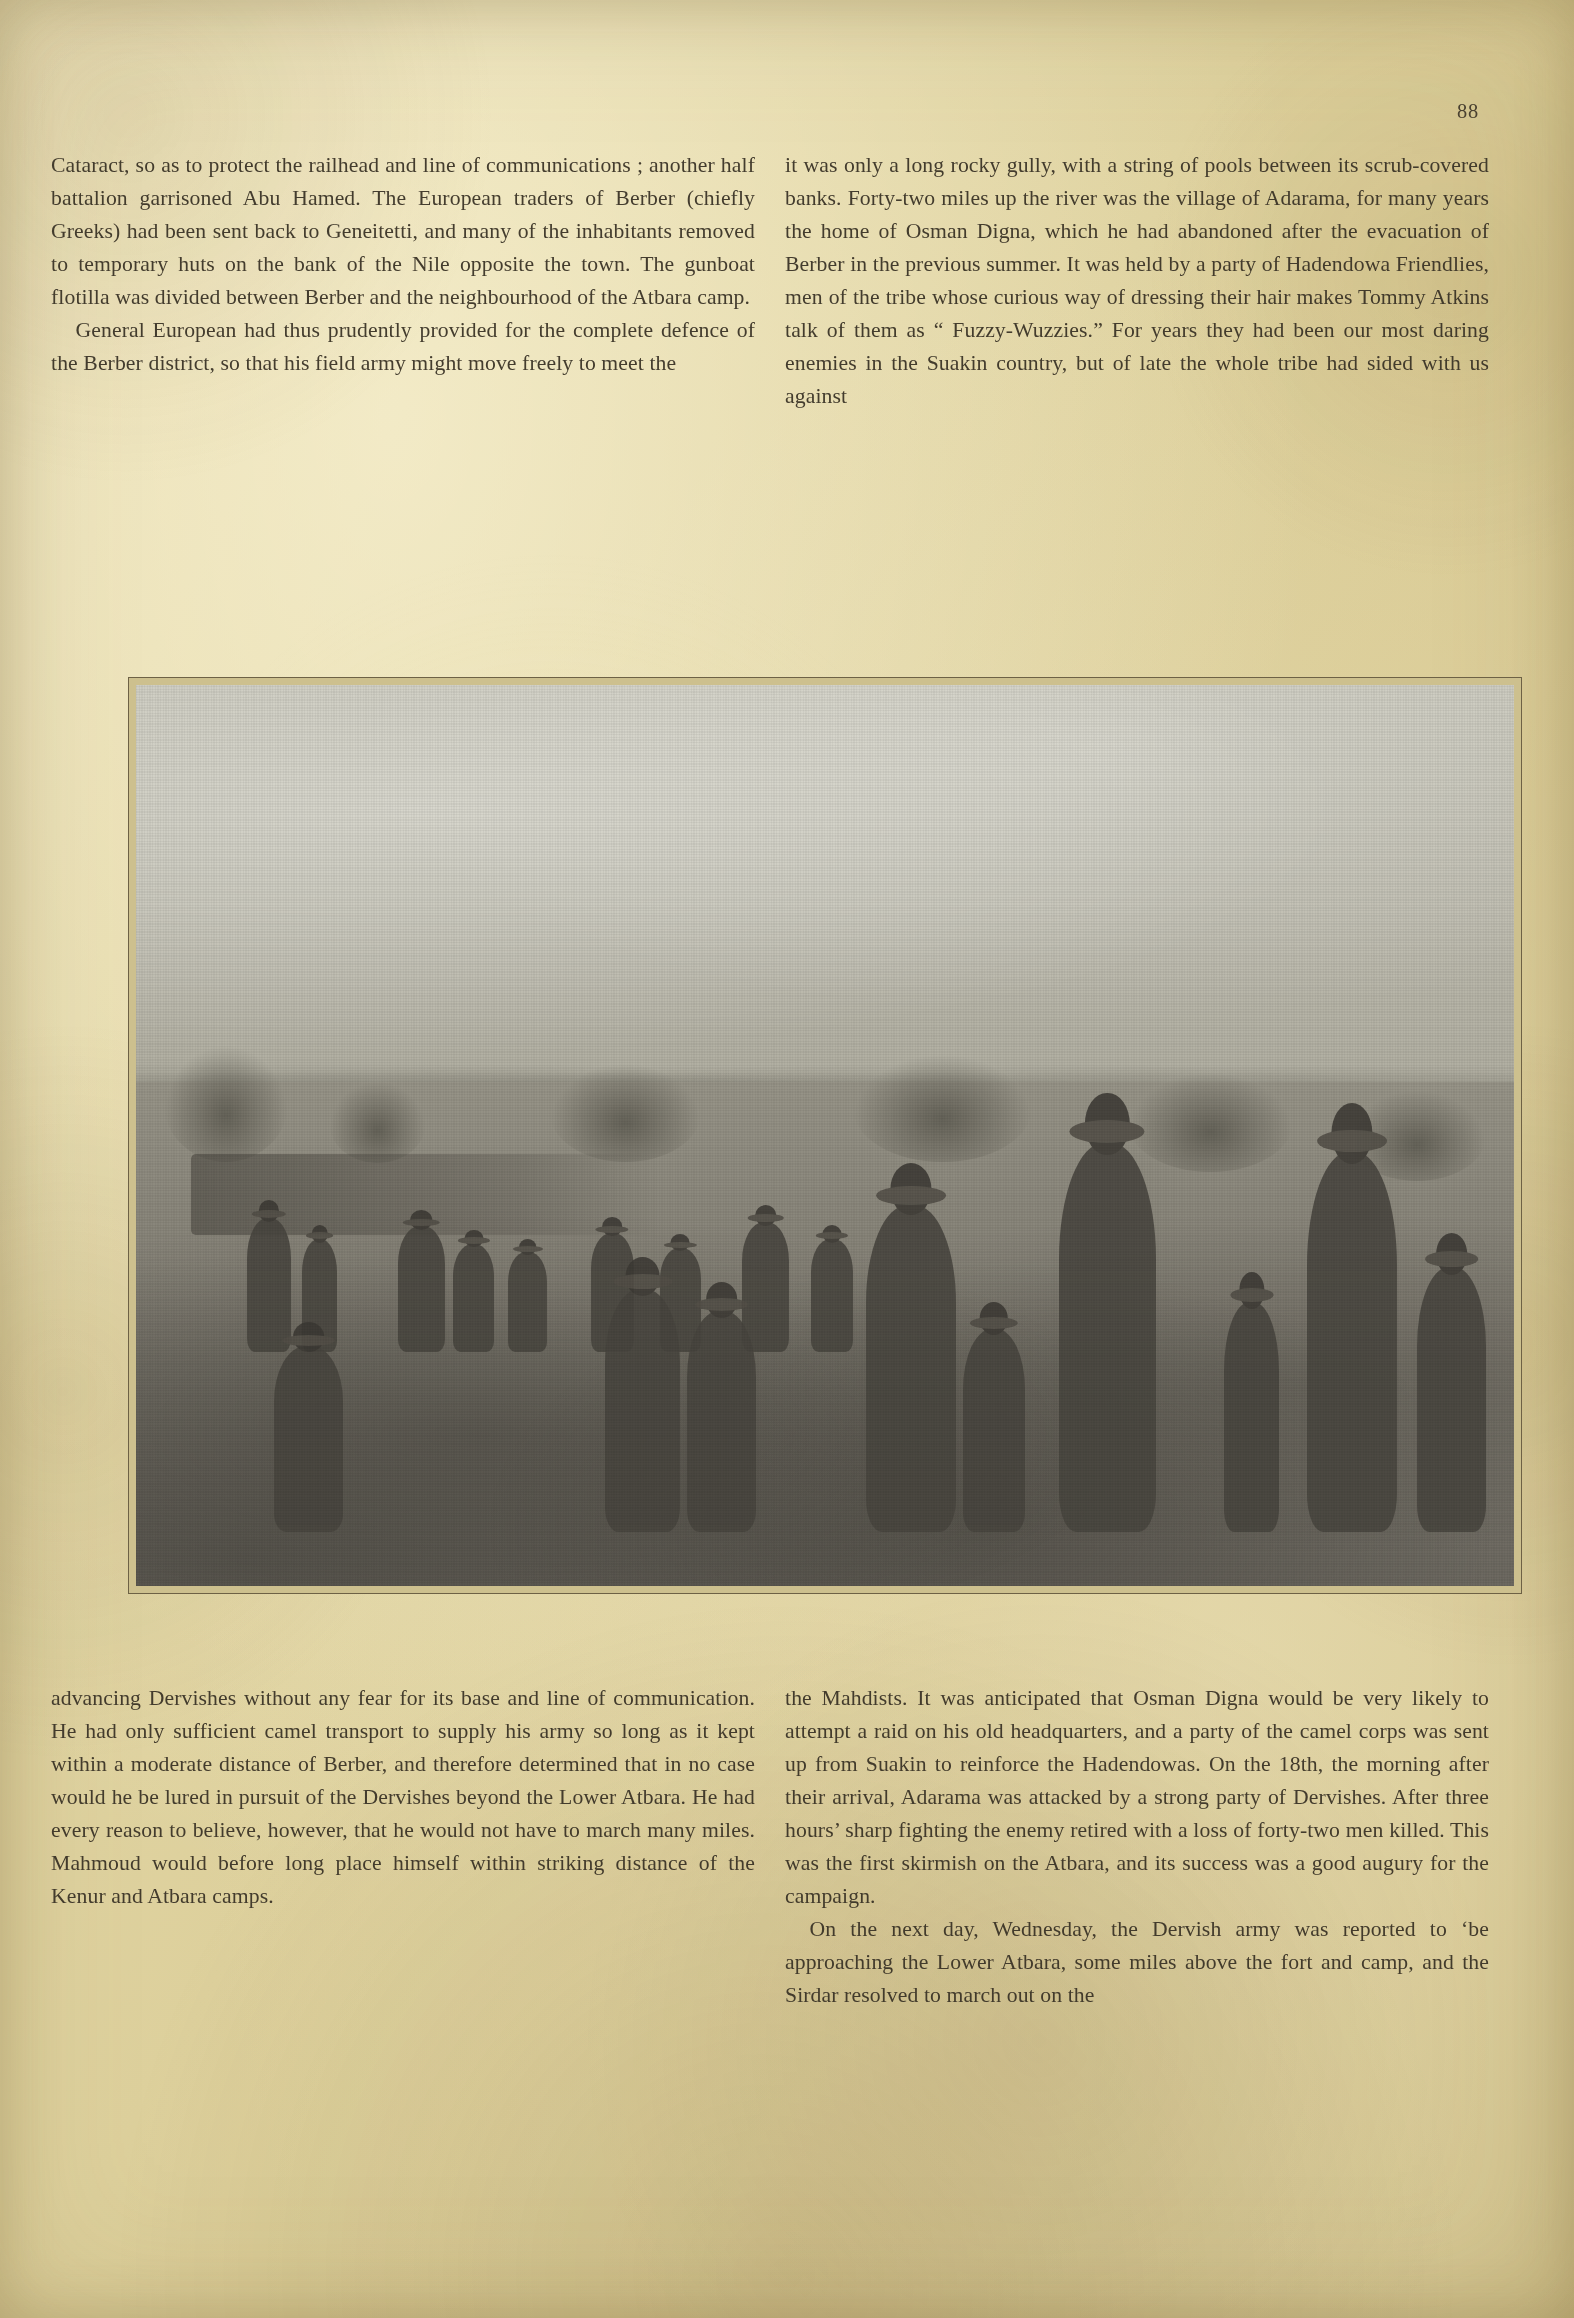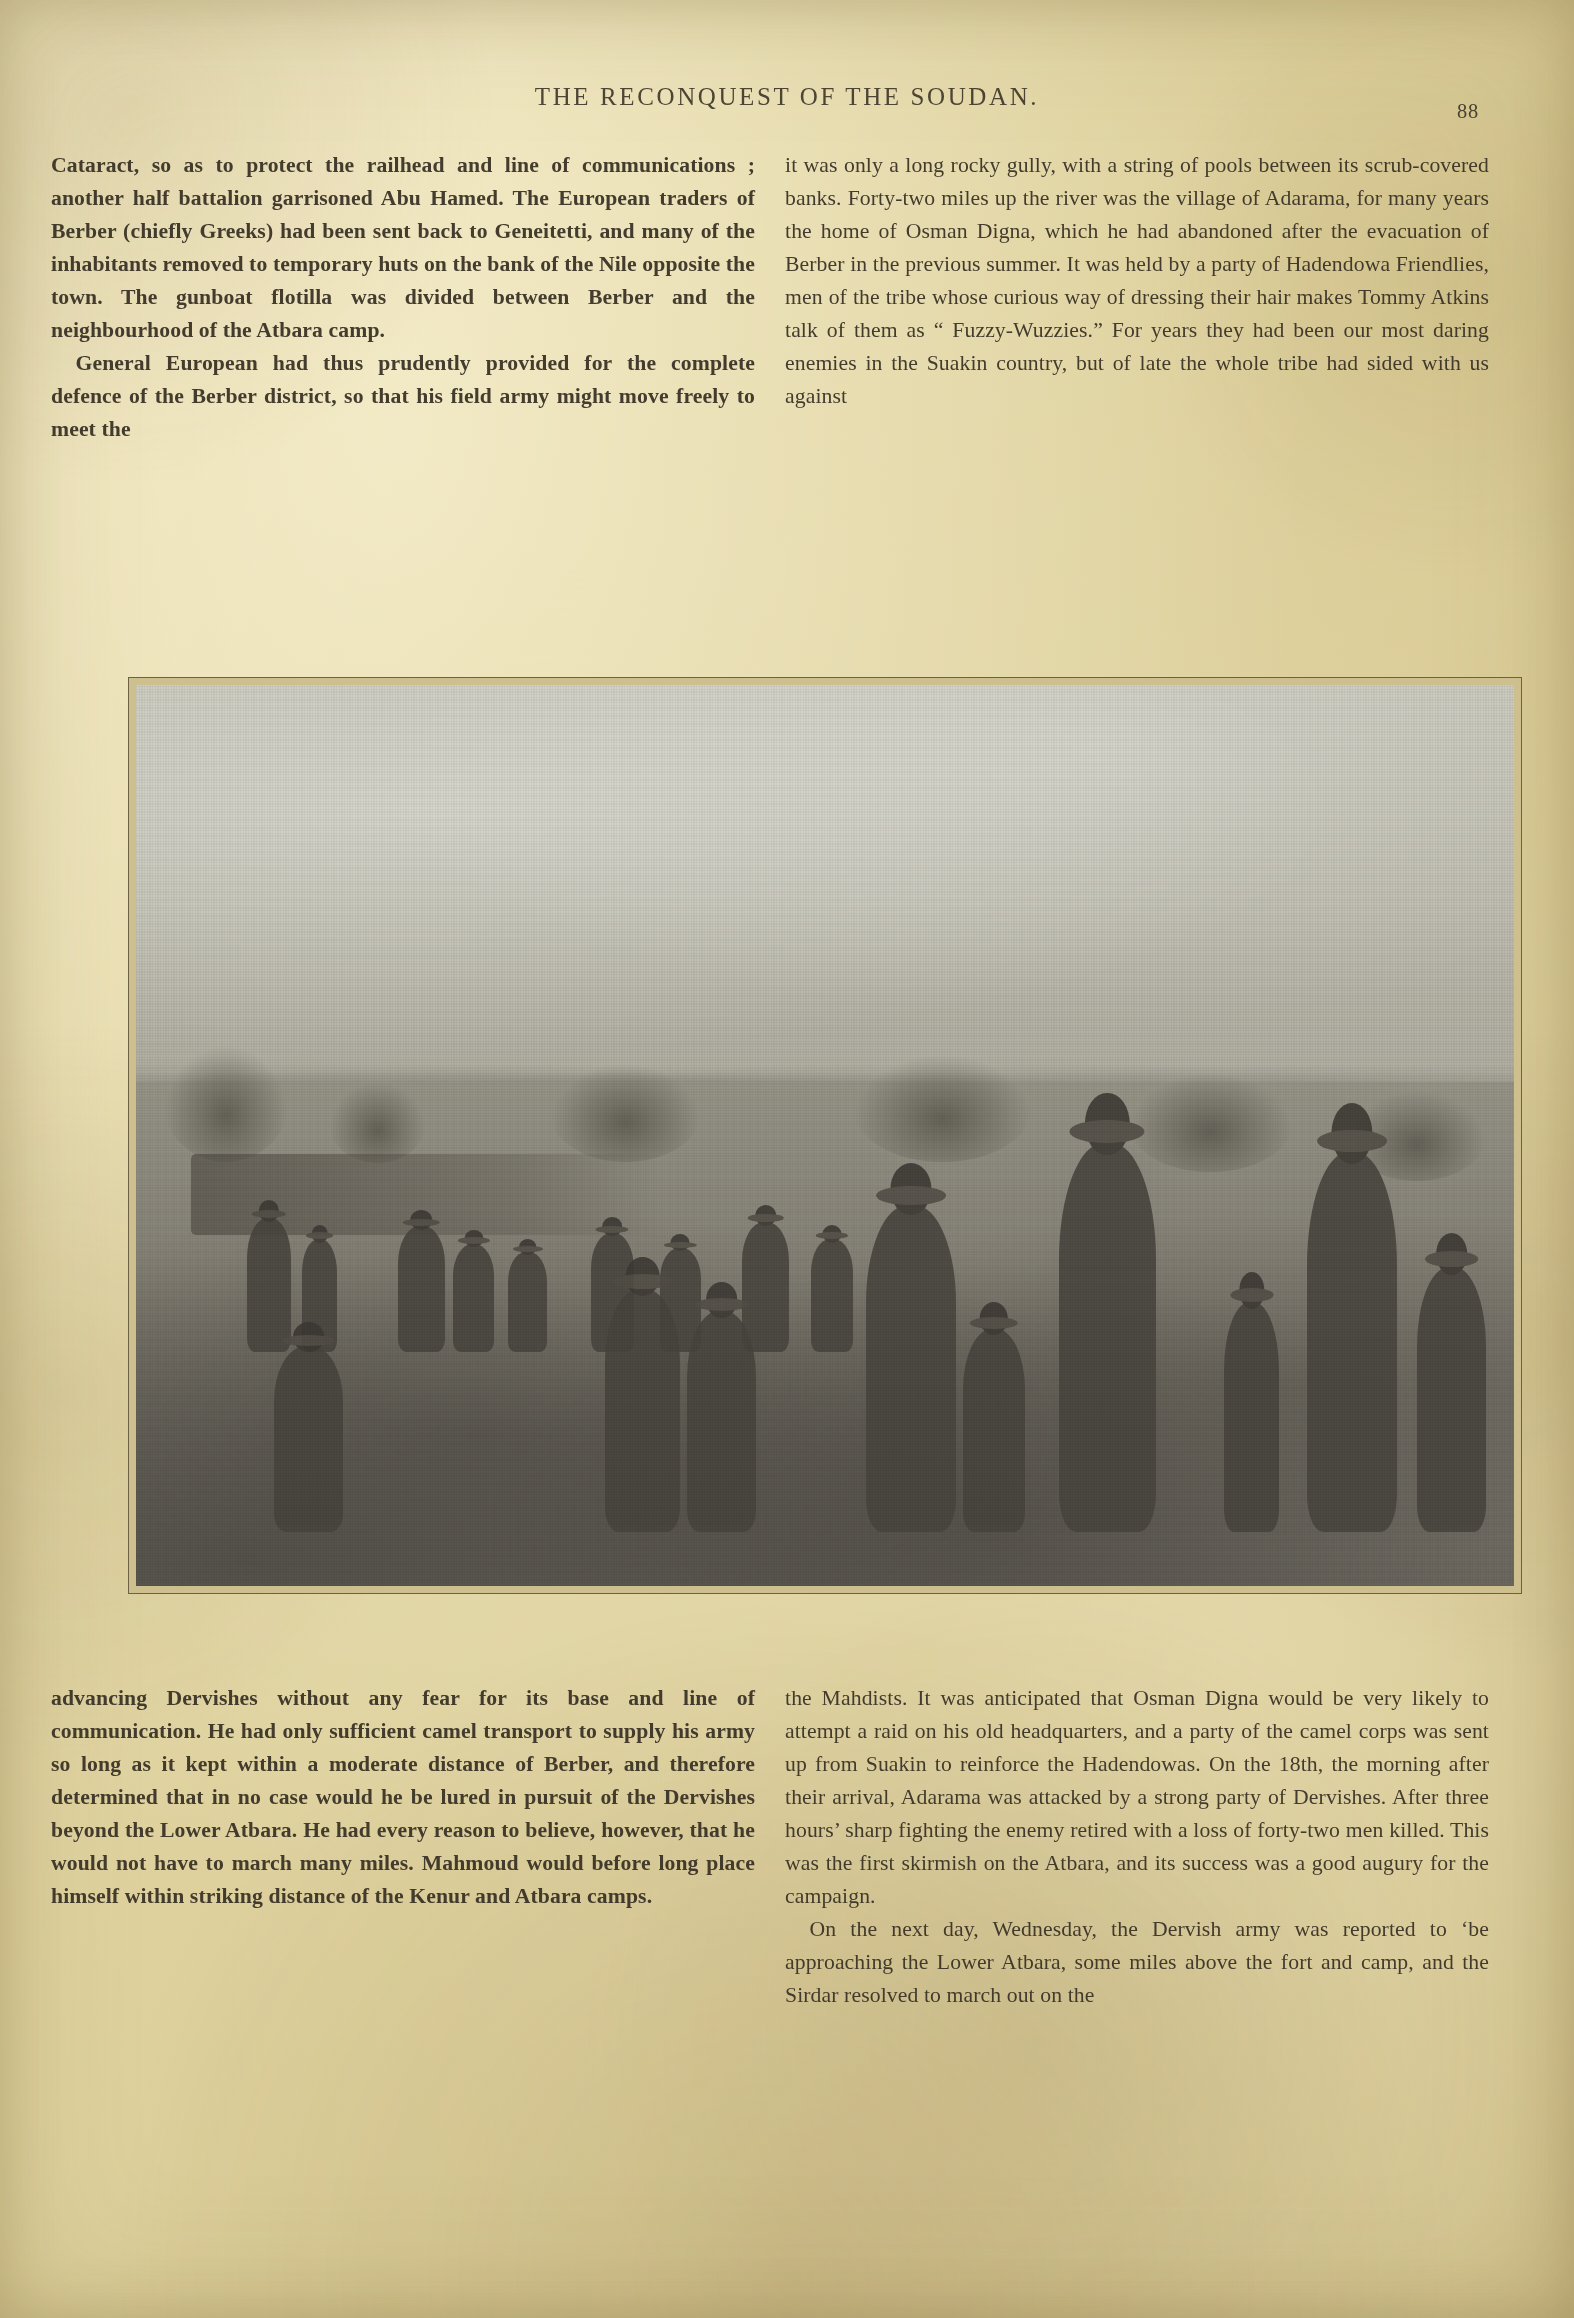--- a/index.html
+++ b/index.html
@@ -86,21 +86,21 @@
     position: absolute;
     width: 704px;
     color: #3b3427;
     font-size: 21.7px;
     line-height: 33px;
     text-align: justify;
     text-justify: inter-word;
     letter-spacing: 0.1px;
     opacity: .95;
   }
-  .col.left  { left: 51px; font-weight: bold; }
+  .col.left  { left: 51px; }
   .col.right { left: 785px; }
 
   .top  { top: 149px; }
   .bot  { top: 1682px; }
 
   .col p { margin: 0; }
   .col p.ind { text-indent: 24.5px; }
 
   
   #figure {
@@ -228,21 +228,20 @@
     color: #463d2d;
     opacity: .92;
   }
 </style>
 </head>
 <body>
 
 <div id="page">
   <div class="content">
 
-    <div id="running-head">THE RECONQUEST OF THE SOUDAN.</div>
     <div id="page-number">88</div>
 
     <div class="col left top">
       <p>Cataract, so as to protect the railhead and line of communications ; another half battalion garrisoned Abu Hamed.  The European traders of Berber (chiefly Greeks) had been sent back to Geneitetti, and many of the inhabitants removed to temporary huts on the bank of the Nile opposite the town.   The gunboat flotilla was divided between Berber and the neighbourhood of the Atbara camp.</p>
       <p class="ind">General European had thus prudently provided for the complete defence of the Berber district, so that his field army might move freely to meet the</p>
     </div>
 
     <div class="col right top">
       <p>it was only a long rocky gully, with a string of pools between its scrub-covered banks.  Forty-two miles up the river was the village of Adarama, for many years the home of Osman Digna, which he had abandoned after the evacuation of Berber in the previous summer.   It was held by a party of Hadendowa Friendlies, men of the tribe whose curious way of dressing their hair makes Tommy Atkins talk of them as “ Fuzzy-Wuzzies.”   For years they had been our most daring enemies in the Suakin country, but of late the whole tribe had sided with us against</p>
     </div>

